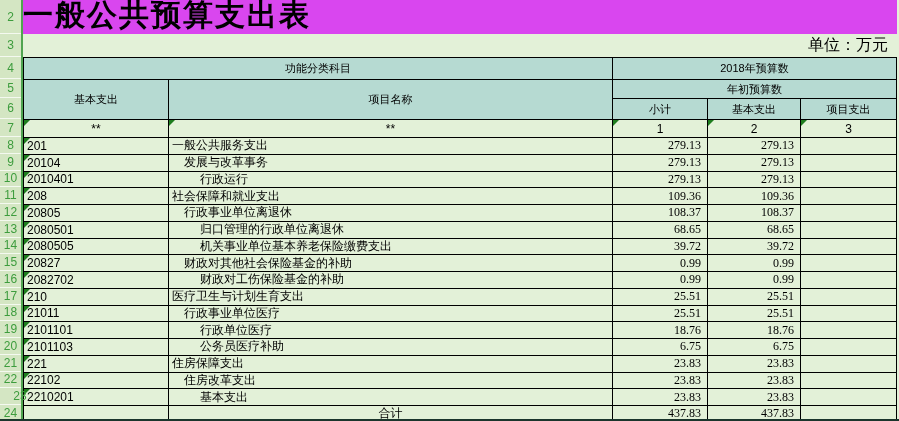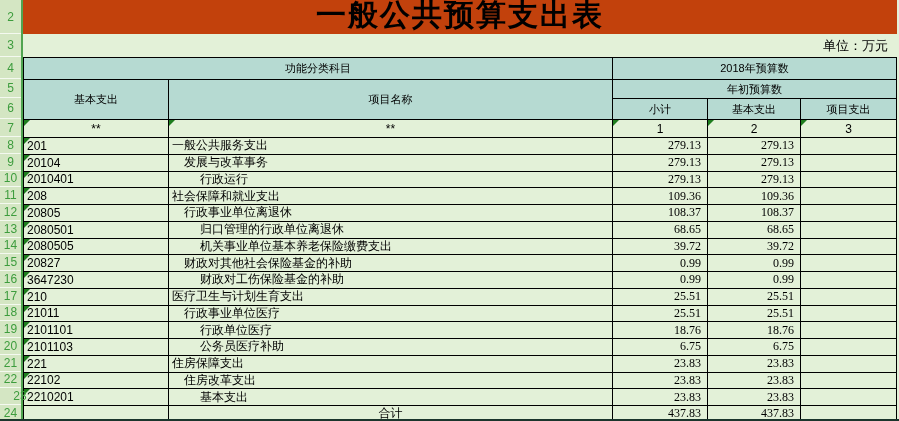--- a/index.html
+++ b/index.html
@@ -21,31 +21,31 @@
   }
   .gcell{
     display:flex;align-items:center;justify-content:center;
     color:#3d9c3d;font-size:12px;
     border-bottom:1px solid rgba(255,255,255,.75);
     box-sizing:border-box;
   }
   
   .content{position:absolute;left:23px;top:0;width:876px;}
   .title-row{
-    height:34px;width:874px;background:#c2410c;
-    overflow:hidden;display:flex;justify-content:center;
+    height:34px;width:874px;background:#d946ef;
+    overflow:hidden;display:flex;justify-content:flex-start;
   }
   .title{
     font-size:30px;font-weight:bold;line-height:40px;margin-top:-5px;
     letter-spacing:2px;white-space:nowrap;
   }
   .unit-row{
     height:23px;width:874px;background:#e3f1d8;
     display:flex;align-items:center;justify-content:flex-end;
-    font-size:13px;padding-right:9px;box-sizing:border-box;
+    font-size:16px;padding-right:9px;box-sizing:border-box;
   }
   
   .grid{
     display:grid;
     grid-template-columns:145px 444px 95px 93px 96px;
     grid-template-rows:22px 19px 21px 18px repeat(16,16.75px) 16px;
     border-left:1px solid #000;
     border-top:1px solid #000;
     width:873px;
   }
@@ -175,21 +175,21 @@
         <div class="c code tri">2080505</div>
         <div class="c ind2">机关事业单位基本养老保险缴费支出</div>
         <div class="c num">39.72</div>
         <div class="c num">39.72</div>
         <div class="c num"></div>
         <div class="c code tri">20827</div>
         <div class="c ind1">财政对其他社会保险基金的补助</div>
         <div class="c num">0.99</div>
         <div class="c num">0.99</div>
         <div class="c num"></div>
-        <div class="c code tri">3647230</div>
+        <div class="c code tri">2082702</div>
         <div class="c ind2">财政对工伤保险基金的补助</div>
         <div class="c num">0.99</div>
         <div class="c num">0.99</div>
         <div class="c num"></div>
         <div class="c code tri">210</div>
         <div class="c ind0">医疗卫生与计划生育支出</div>
         <div class="c num">25.51</div>
         <div class="c num">25.51</div>
         <div class="c num"></div>
         <div class="c code tri">21011</div>

